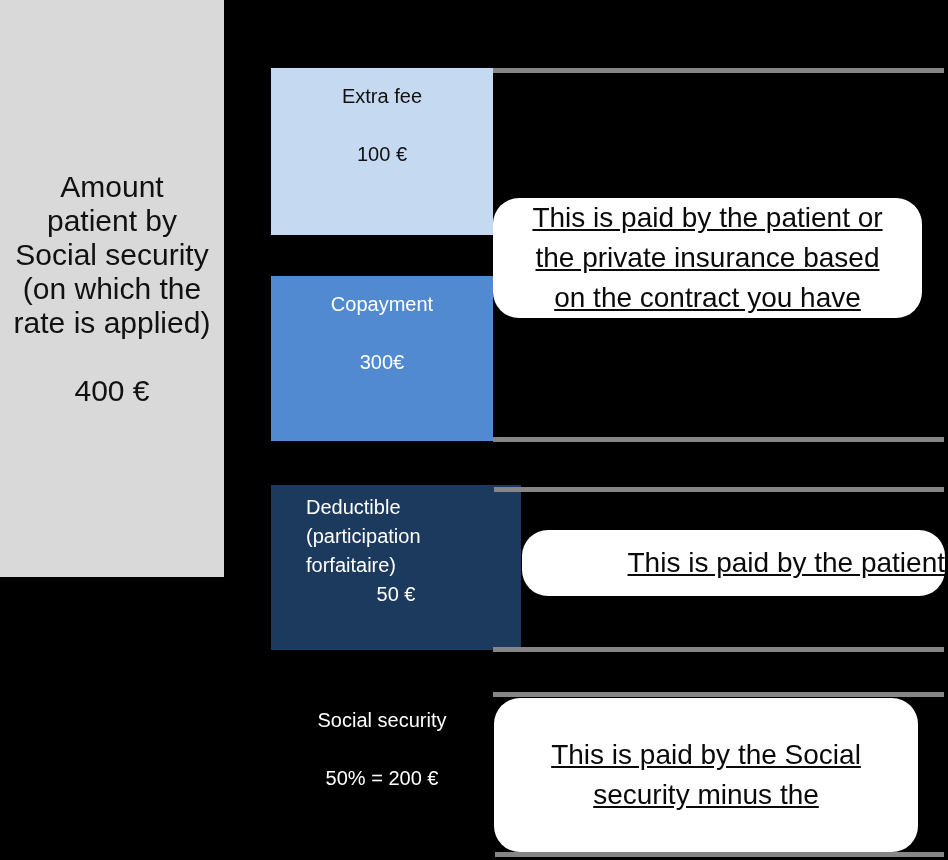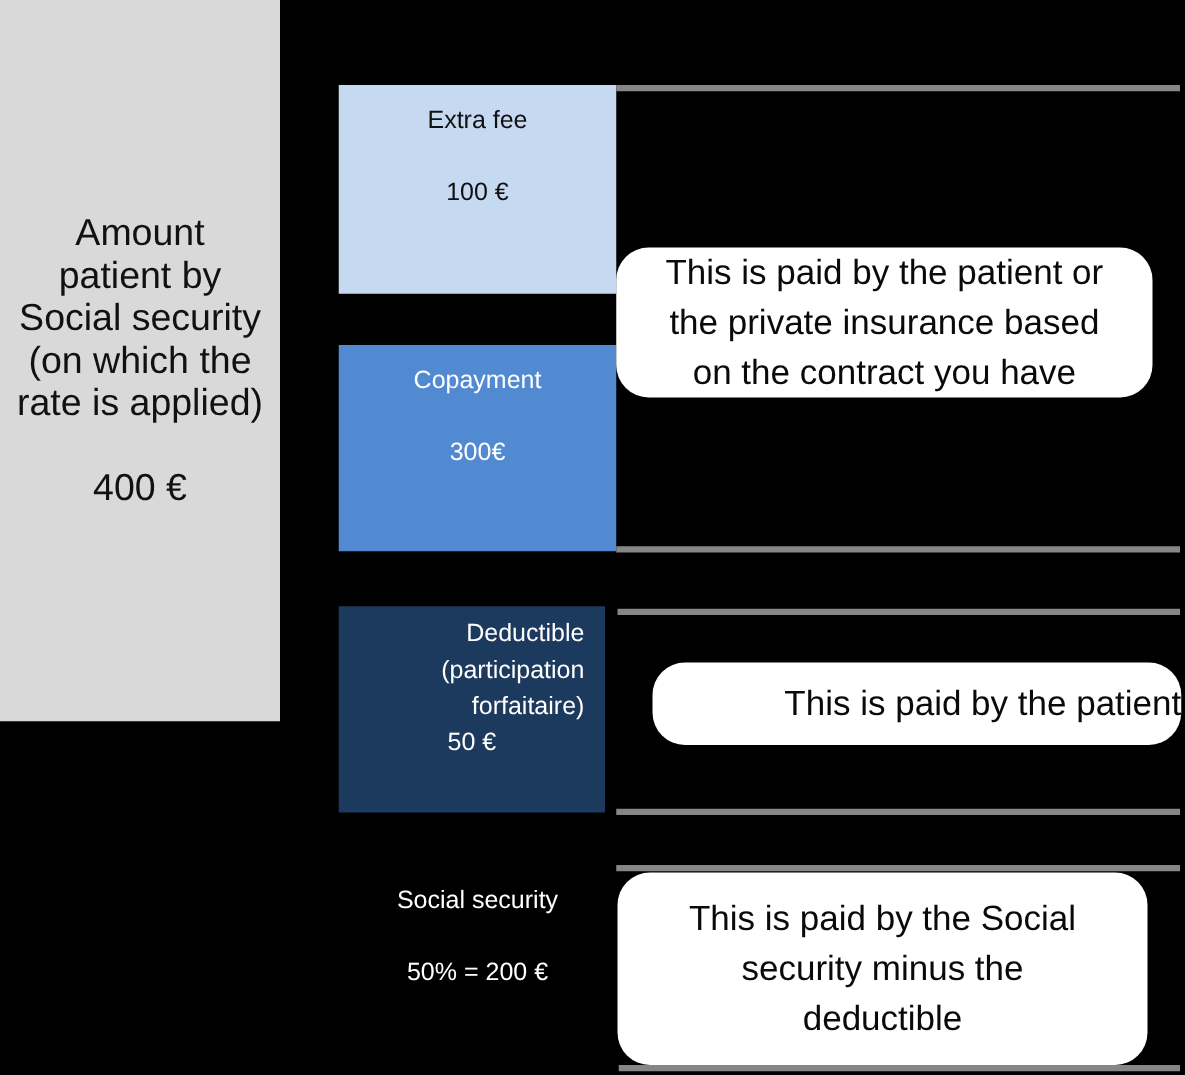--- a/index.html
+++ b/index.html
@@ -9,21 +9,21 @@
     height: 860px;
     background: var(--background, #000);
     overflow: hidden;
     font-family: "Liberation Sans", sans-serif;
   }
   .box {
     position: absolute;
     display: flex;
     flex-direction: column;
     align-items: center;
-    text-align: right;
+    text-align: left;
     box-sizing: border-box;
   }
   .gray-box {
     background: var(--gray_box, #D9D9D9);
     color: #111;
     font-size: 30px;
     line-height: 34px;
     justify-content: center;
   }
   .mid-box {
@@ -49,20 +49,21 @@
     color: #0a0a0a;
     border-radius: 26px;
     display: flex;
     flex-direction: column;
     align-items: center;
     justify-content: center;
     text-align: center;
     font-size: 28px;
     line-height: 40px;
     box-sizing: border-box;
+    text-decoration: underline;
   }
   .callout div { white-space: nowrap; }
 </style>
 </head>
 <body>
 
 <div class="stage">
 
   <div class="box gray-box" style="left:0; top:68; width:224px; height:167px;">
     <div>Not covered</div>
@@ -85,21 +86,21 @@
     <div class="sp29"></div>
     <div>100 €</div>
   </div>
 
   <div class="box mid-box copayment" style="left:271px; top:276px; width:222px; height:165px;">
     <div>Copayment</div>
     <div class="sp29"></div>
     <div>300€</div>
   </div>
 
-  <div class="box mid-box deductible" style="left:271px; top:485px; width:213px; height:165px;">
+  <div class="box mid-box deductible" style="left:271px; top:485px; width:250px; height:165px;">
     <div class="wrap-narrow">Deductible (participation forfaitaire)</div>
     <div>50 €</div>
   </div>
 
   <div class="box mid-box social-sec" style="left:271px; top:692px; width:222px; height:165px;">
     <div>Social security</div>
     <div class="sp29"></div>
     <div>50% = 200 €</div>
   </div>
 
@@ -116,16 +117,15 @@
     <div>on the contract you have</div>
   </div>
 
   <div class="callout" style="left:522px; top:530px; width:423px; height:66px;align-items:flex-end;">
     <div>This is paid by the patient</div>
   </div>
 
   <div class="callout" style="left:494px; top:698px; width:424px; height:154px;">
     <div>This is paid by the Social</div>
     <div>security minus the</div>
-    <div>deductible</div>
   </div>
 
 </div>
 
 </body></html>

